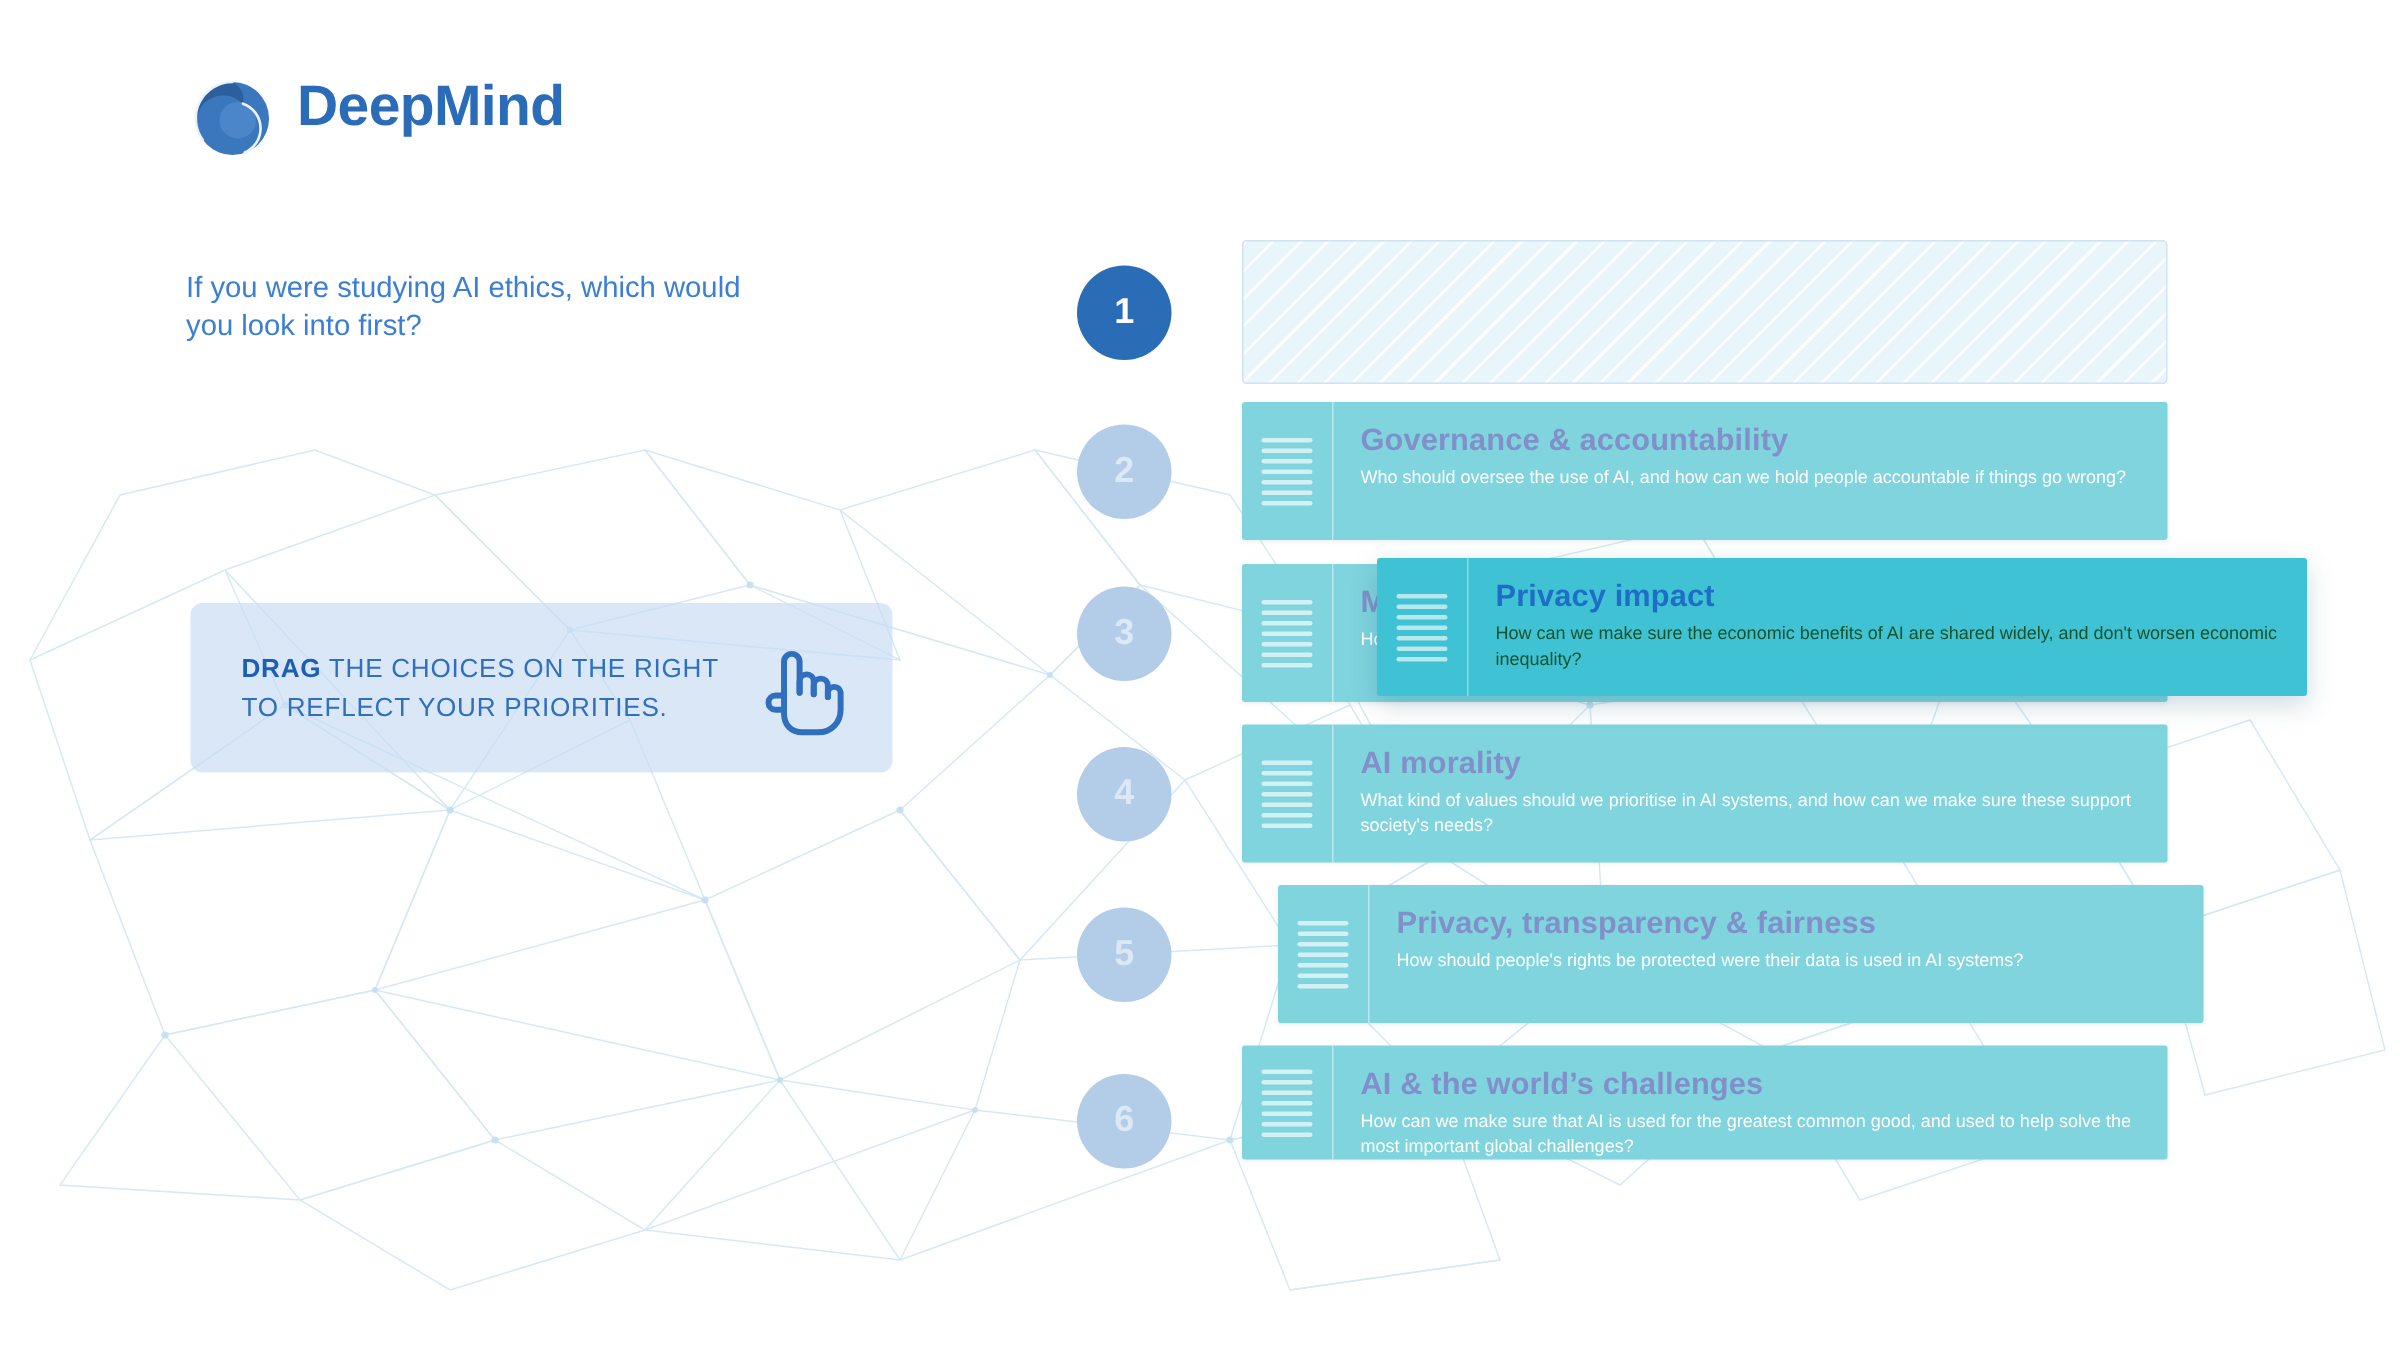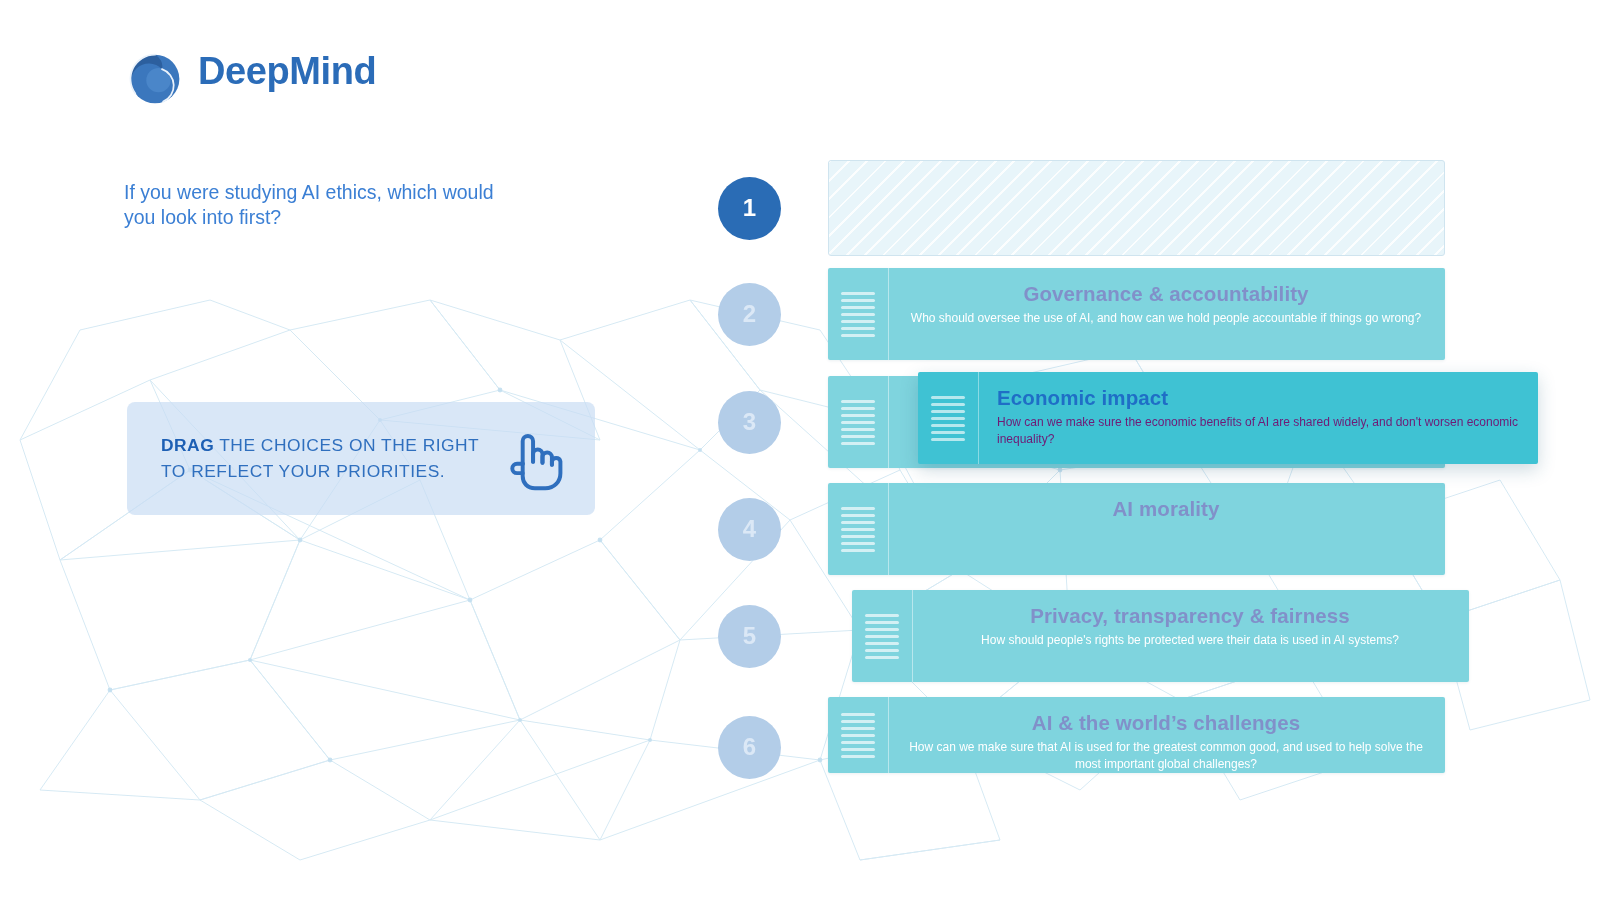--- a/index.html
+++ b/index.html
@@ -68,41 +68,40 @@
         rgba(255,255,255,.85) 0px, rgba(255,255,255,.85) 2px,
         rgba(255,255,255,0) 2px, rgba(255,255,255,0) 13px);
   }
 
   
   .card {
     position: absolute; left: 110px; top: 0; width: 617px;
     background: #7fd4de; border-radius: 2px;
     display: flex; align-items: stretch; overflow: hidden;
     box-shadow: 0 1px 3px rgba(60,110,130,.10);
-    text-align: center;
   }
   .handle { width: 61px; flex: 0 0 61px; display: flex; align-items: center; justify-content: center;
             border-right: 1px solid rgba(255,255,255,.45); }
   .handle-lines { width: 34px; display: flex; flex-direction: column; gap: 4px; }
   .handle-lines i { display: block; height: 3px; background: rgba(255,255,255,.66); border-radius: 2px; }
   .card-body { flex: 1; padding: 14px 20px 16px 18px; min-width: 0; }
   .card-title { font-size: 20.5px; font-weight: 700; color: #8190c9; line-height: 1.2; margin-bottom: 3px; letter-spacing: .1px; }
   .card-desc  { font-size: 12px; line-height: 1.45; color: #ffffff; font-weight: 400; }
 
   
   #drag-card {
     position: absolute; left: 918px; top: 372px; width: 620px;
     background: #3fc2d3; border-radius: 2px; z-index: 20;
     display: flex; align-items: stretch; overflow: hidden;
     box-shadow: 0 6px 18px rgba(30,90,120,.22);
   }
   #drag-card .handle { border-right: 1px solid rgba(255,255,255,.40); }
   #drag-card .handle-lines i { background: rgba(255,255,255,.62); }
   #drag-card .card-title { color: #1f6ec6; }
-  #drag-card .card-desc  { color: #701a75; }
+  #drag-card .card-desc  { color: #14532d; }
 </style>
 </head>
 <body>
 
 <div id="stage">
 
   <svg id="bg-net" viewBox="0 0 1600 900" preserveAspectRatio="none">
     <g stroke="#cfe6f2" stroke-width="1" fill="none" opacity="0.85">
       <path d="M60 560 L190 470 L300 540 L250 660 L110 690 Z"></path>
       <path d="M190 470 L300 540 L420 480 L470 600 L300 540"></path>
@@ -249,20 +248,21 @@
               <i></i>
               <i></i>
               <i></i>
               <i></i>
               <i></i>
               <i></i>
             </div>
           </div>
           <div class="card-body">
             <div class="card-title">AI morality</div>
+            <div class="card-desc">What kind of values should we prioritise in AI systems, and how can we make sure these support society's needs?</div>
           </div>
         </div>
       </div>
       <div class="rank-row" style="position: absolute; left: 0px; top: 430px; width: 830px; height: 92px;">
         <div class="badge idle" style="top: 14.5px;">5</div>
         <div class="card" style="height: 92px; margin-left: 24px;">
           <div class="handle">
             <div class="handle-lines">
               <i></i>
               <i></i>
@@ -307,18 +307,18 @@
         <i></i>
           <i></i>
           <i></i>
           <i></i>
           <i></i>
           <i></i>
           <i></i>
       </div>
     </div>
     <div class="card-body">
-      <div class="card-title">Economic impact</div>
+      <div class="card-title">Privacy impact</div>
       <div class="card-desc">How can we make sure the economic benefits of AI are shared widely, and don't worsen economic inequality?</div>
     </div>
   </div>
 
 </div>
 
 </body></html>

